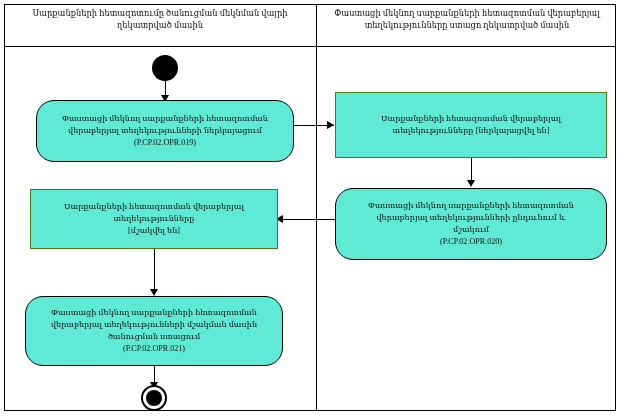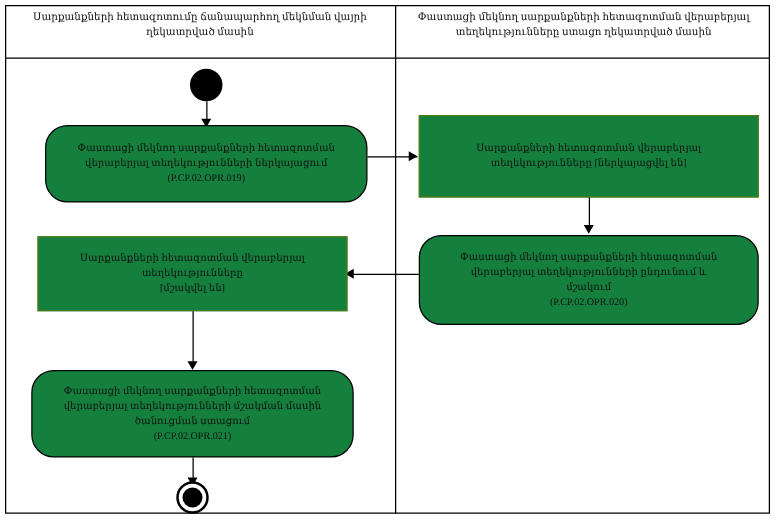--- a/index.html
+++ b/index.html
@@ -9,21 +9,21 @@
   .frame{position:absolute;left:4px;top:4px;width:612px;height:407px;border:1px solid #000;box-sizing:border-box;}
 
   .lane-divider{position:absolute;top:4px;left:316px;width:1px;height:407px;background:#000;}
   .header-rule{position:absolute;left:4px;top:46px;width:612px;height:1px;background:#000;}
 
   .lane-header{position:absolute;top:8px;text-align:center;font-size:8.3px;line-height:1.45;color:#111;}
   .lane-header.left{left:10px;width:300px;}
   .lane-header.right{left:322px;width:290px;}
 
   .node{position:absolute;box-sizing:border-box;display:flex;align-items:center;justify-content:flex-end;
-        text-align:center;font-size:8.1px;line-height:1.5;color:#111;background:#15803d;padding:4px 8px;}
+        text-align:center;font-size:8.1px;line-height:1.5;color:#111;background:#5eead4;padding:4px 8px;}
   .node.round{border:1px solid #000;border-radius:18px;}
   .node.rect{border:1px solid #4d7c0f;border-radius:0;}
   .node span{display:block;width:100%;white-space:pre-line;}
 
   .init-node{position:absolute;width:26px;height:26px;border-radius:50%;background:#000;}
   .final-node{position:absolute;width:26px;height:26px;border-radius:50%;border:2px solid #000;background:#fff;
               box-sizing:border-box;}
   .final-node::after{content:"";position:absolute;left:3px;top:3px;width:16px;height:16px;border-radius:50%;background:#000;}
 
   .edge{position:absolute;background:#000;}
@@ -36,21 +36,21 @@
 </style>
 </head>
 <body>
 
 <div id="canvas">
 
   <div class="frame"></div>
   <div class="lane-divider"></div>
   <div class="header-rule"></div>
 
-  <div class="lane-header left">Սարքանքների հետազոտումը ճանապարհող մեկնման վայրի
+  <div class="lane-header left">Սարքանքների հետազոտումը ծանուցման մեկնման վայրի
 ղեկատրված մասին</div>
   <div class="lane-header right">Փաստացի մեկնող սարքանքների հետազոտման վերաբերյալ
 տեղեկությունները ստացո ղեկատրված մասին</div>
 
   <div class="init-node" style="left:152px;top:55px;"></div>
   <div class="edge v" style="left:165px;top:81px;height:16px;"></div>
   <div class="arrow down" style="left:161px;top:95px;"></div>
 
   <div class="node round" style="left:36px;top:100px;width:258px;height:62px;">
     <span>Փաստացի մեկնող սարքանքների հետազոտման

